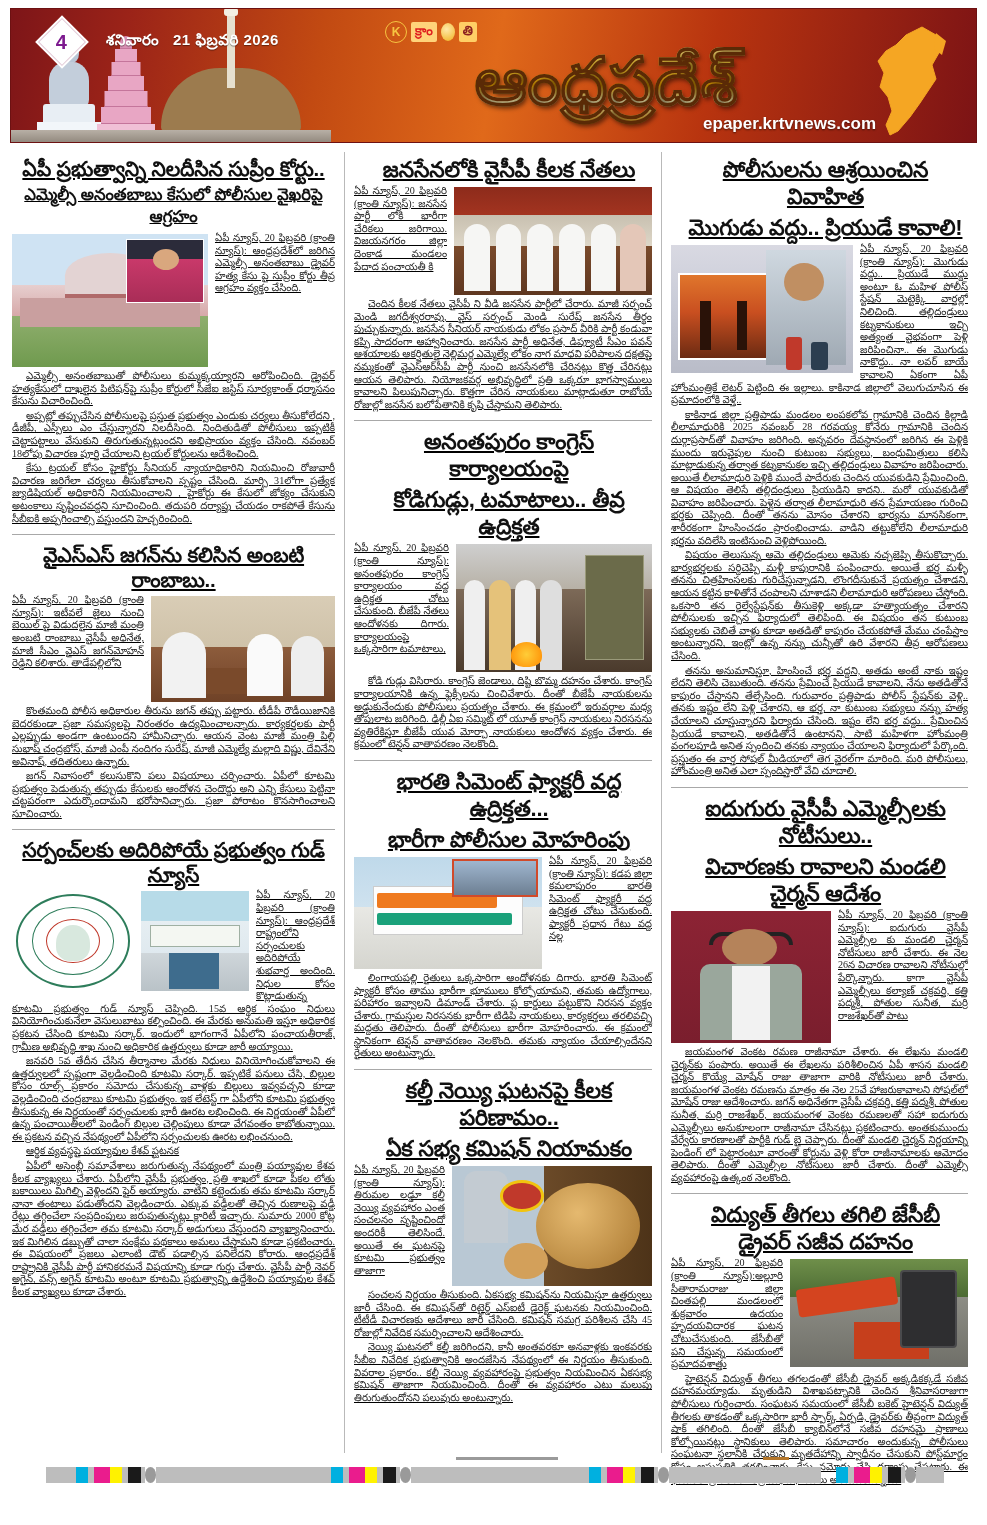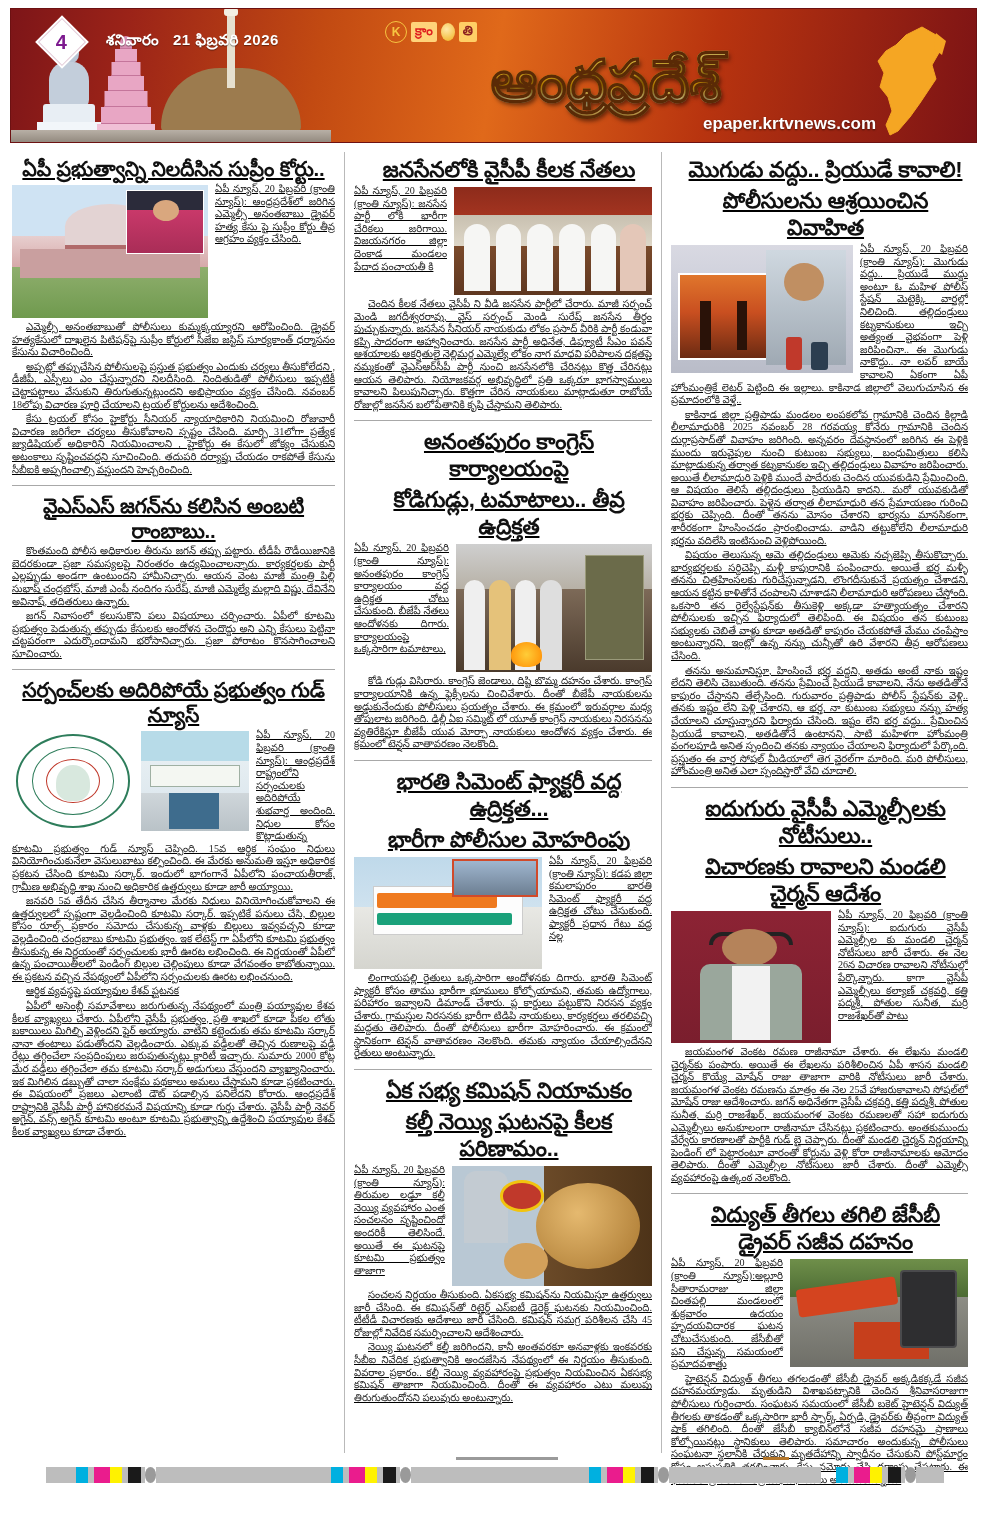--- a/index.html
+++ b/index.html
@@ -97,21 +97,21 @@
   }
   .krtv-logo .dot { width:14px;height:18px;border-radius:50%;background:radial-gradient(circle at 40% 35%,#ffe9a8,#f0b21f); }
   .krtv-logo .ti {
     color:#8d2020; background:#ffcf66; padding:1px 4px; font-size:13px; font-weight:bold;
     border-radius:2px; font-family:"Liberation Sans", sans-serif;
   }
   .mh-title {
     position:absolute; left:330px; top:26px; width:530px;
     text-align:center;
     font-family:"Liberation Sans", sans-serif;
-    font-size:58px; line-height:92px; font-weight:bold;
+    font-size:66px; line-height:92px; font-weight:bold;
     background: linear-gradient(180deg,#fff3c2 0%, #ffd23f 30%, #e8a000 55%, #fff0b0 72%, #d88a00 100%);
     -webkit-background-clip: text; background-clip: text;
     color: transparent;
     -webkit-text-stroke: 1.5px #5a2a06;
     text-shadow: 2px 3px 4px rgba(0,0,0,.5);
     white-space:nowrap;
   }
   .mh-map {
     position:absolute; right:22px; top:16px; width:92px; height:112px;
   }
@@ -324,39 +324,49 @@
 
     <div class="mh-url">epaper.krtvnews.com</div>
   </div>
 
   <div class="content">
 
     <div class="col c1">
 
       <div>
         <div class="hl1">ఏపీ ప్రభుత్వాన్ని నిలదీసిన సుప్రీం కోర్టు..</div>
+        <div class="hl2">ఎమ్మెల్సీ అనంతబాబు కేసులో పోలీసుల వైఖరిపై ఆగ్రహం</div>
         <div class="figwrap">
           <div class="fig left ph-court" style="width:196px;height:133px;">
             <div class="dome"></div>
               <div class="band"></div>
             <div class="ph-inset">
                 <div class="face"></div>
               </div>
           </div>
           <p class="body noind">ఏపీ న్యూస్, 20 ఫిబ్రవరి (క్రాంతి న్యూస్): ఆంధ్రప్రదేశ్‌లో జరిగిన ఎమ్మెల్సీ అనంతబాబు డ్రైవర్ హత్య కేసు పై సుప్రీం కోర్టు తీవ్ర ఆగ్రహం వ్యక్తం చేసింది.</p>
         </div>
         <p class="body">ఎమ్మెల్సీ అనంతబాబుతో పోలీసులు కుమ్మక్కయ్యారని ఆరోపించింది. డ్రైవర్ హత్యకేసులో దాఖలైన పిటిషన్‌పై సుప్రీం కోర్టులో సీజేఐ జస్టిస్ సూర్యకాంత్ ధర్మాసనం కేసును విచారించింది.</p>
         <p class="body">అప్పట్లో తప్పుచేసిన పోలీసులపై ప్రస్తుత ప్రభుత్వం ఎందుకు చర్యలు తీసుకోలేదని , డీజీపీ, ఎస్పీలు ఎం చేస్తున్నారని నిలదీసింది. నిందితుడితో పోలీసులు ఇప్పటికీ చెట్టాపట్టాలు వేసుకుని తిరుగుతున్నట్లుందని అభిప్రాయం వ్యక్తం చేసింది. నవంబర్ 18లోపు విచారణ పూర్తి చేయాలని ట్రయల్ కోర్టులను ఆదేశించింది.</p>
         <p class="body">కేసు ట్రయల్ కోసం హైకోర్టు సీనియర్ న్యాయాధికారిని నియమించి రోజువారీ విచారణ జరిగేలా చర్యలు తీసుకోవాలని స్పష్టం చేసింది. మార్చి 31లోగా ప్రత్యేక జ్యుడిషియల్ అధికారిని నియమించాలని , హైకోర్టు ఈ కేసులో జోక్యం చేసుకుని అటంకాలు సృష్టించవద్దని సూచించింది. తదుపరి దర్యాప్తు చేయడం రాకపోతే కేసును సీబీఐకి అప్పగించాల్సి వస్తుందని హెచ్చరించింది.</p>
       </div>
 
       <hr class="hr">
 
       <div>
         <div class="hl1">వైఎస్ఎస్ జగన్‌ను కలిసిన అంబటి రాంబాబు..</div>
+        <div class="figwrap">
+          <div class="fig right ph-meeting" style="width:184px;height:106px;">
+            <div class="p1"></div>
+              <div class="tbl"></div>
+              <div class="p2"></div>
+              <div class="p3"></div>
+          </div>
+          <p class="body noind">ఏపీ న్యూస్, 20 ఫిబ్రవరి (క్రాంతి న్యూస్): ఇటీవలే జైలు నుంచి బెయిల్ పై విడుదలైన మాజీ మంత్రి అంబటి రాంబాబు వైసీపీ అధినేత, మాజీ సీఎం వైఎస్ జగన్‌మోహన్ రెడ్డిని కలిశారు. తాడేపల్లిలోని</p>
+        </div>
         <p class="body">కొంతమంది పోలీస అధికారుల తీరును జగన్ తప్పు పట్టారు. టీడీపీ రౌడీయిజానికి బెదరకుండా ప్రజా సమస్యలపై నిరంతరం ఉద్యమించాలన్నారు. కార్యకర్తలకు పార్టీ ఎల్లప్పుడు అండగా ఉంటుందని హామీనిచ్చారు. ఆయన వెంట మాజీ మంత్రి పిల్లి సుభాష్ చంద్రబోస్, మాజీ ఎంపీ నందిగం సురేష్, మాజీ ఎమ్మెల్యే మల్లాది విష్ణు, దేవినేని అవినాష్, తదితరులు ఉన్నారు.</p>
         <p class="body">జగన్ నివాసంలో కలుసుకొని పలు విషయాలు చర్చించారు. ఏపీలో కూటమి ప్రభుత్వం పెడుతున్న తప్పుడు కేసులకు ఆందోళన చెందొద్దు అని ఎన్ని కేసులు పెట్టినా చట్టపరంగా ఎదుర్కొందామని భరోసానిచ్చారు. ప్రజా పోరాటం కొనసాగించాలని సూచించారు.</p>
       </div>
 
       <hr class="hr">
 
       <div>
         <div class="hl1">సర్పంచ్‌లకు అదిరిపోయే ప్రభుత్వం గుడ్ న్యూస్</div>
         <div class="figwrap">
           <div class="fig left" style="width:122px;height:100px;background:#fff;">
@@ -429,41 +439,41 @@
             <div class="crowd"></div>
           </div>
           <p class="body noind">ఏపీ న్యూస్, 20 ఫిబ్రవరి (క్రాంతి న్యూస్): కడప జిల్లా కమలాపురం భారతి సిమెంట్ ఫ్యాక్టరీ వద్ద ఉద్రిక్తత చోటు చేసుకుంది. ఫ్యాక్టరీ ప్రధాన గేటు వద్ద నల్ల</p>
         </div>
         <p class="body">లింగాయపల్లి రైతులు ఒక్కసారిగా ఆందోళనకు దిగారు. భారతి సిమెంట్ ఫ్యాక్టరీ కోసం తాము భారీగా భూములు కోల్పోయామని, తమకు ఉద్యోగాలు, పరిహారం ఇవ్వాలని డిమాండ్ చేశారు. ప్ల కార్డులు పట్టుకొని నిరసన వ్యక్తం చేశారు. గ్రామస్తుల నిరసనకు భారీగా టిడిపి నాయకులు, కార్యకర్తలు తరలివచ్చి మద్దతు తెలిపారు. దీంతో పోలీసులు భారీగా మోహరించారు. ఈ క్రమంలో స్థానికంగా టెన్షన్ వాతావరణం నెలకొంది. తమకు న్యాయం చేయాల్సిందేనని రైతులు అంటున్నారు.</p>
       </div>
 
       <hr class="hr">
 
       <div>
+        <div class="hl1 hl-big">కల్తీ నెయ్యి ఘటనపై కీలక పరిణామం..</div>
         <div class="hl1 hl-big">ఏక సభ్య కమిషన్ నియామకం</div>
-        <div class="hl1 hl-big">కల్తీ నెయ్యి ఘటనపై కీలక పరిణామం..</div>
         <div class="figwrap">
           <div class="fig right ph-laddu" style="width:200px;height:120px;">
             <div class="tower"></div>
               <div class="emblem"></div>
               <div class="ball1"></div>
               <div class="ball2"></div>
           </div>
           <p class="body noind">ఏపీ న్యూస్, 20 ఫిబ్రవరి (క్రాంతి న్యూస్): తిరుమల లడ్డూ కల్తీ నెయ్యి వ్యవహారం ఎంత సంచలనం సృష్టించిందో అందరికీ తెలిసిందే. అయితే ఈ ఘటనపై కూటమి ప్రభుత్వం తాజాగా</p>
         </div>
         <p class="body">సంచలన నిర్ణయం తీసుకుంది. ఏకసభ్య కమిషన్‌ను నియమిస్తూ ఉత్తర్వులు జారీ చేసింది. ఈ కమిషన్‌తో రిటైర్డ్ ఎస్ఐటీ డైరెక్ట్ ఘటనకు నియమించింది. టీటీడీ విచారణకు ఆదేశాలు జారీ చేసింది. కమిషన్ సమగ్ర పరిశీలన చేసి 45 రోజుల్లో నివేదిక సమర్పించాలని ఆదేశించారు.</p>
         <p class="body">నెయ్యి ఘటనలో కల్తీ జరిగిందని, కానీ అంతవరకూ అనవాళ్లకు ఇంకవరకు సీబీఐ నివేదిక ప్రభుత్వానికి అందజేసిన నేపథ్యంలో ఈ నిర్ణయం తీసుకుంది. వివరాల ప్రకారం.. కల్తీ నెయ్యి వ్యవహారంపై ప్రభుత్వం నియమించిన ఏకసభ్య కమిషన్ తాజాగా నియమించింది. దీంతో ఈ వ్యవహారం ఎటు మలుపు తిరుగుతుందోనని పలువురు అంటున్నారు.</p>
       </div>
     </div>
 
     <div class="col c3">
 
       <div>
+        <div class="hl1 hl-big">పోలీసులను ఆశ్రయించిన వివాహిత</div>
         <div class="hl1 hl-big">మొగుడు వద్దు.. ప్రియుడే కావాలి!</div>
-        <div class="hl1 hl-big">పోలీసులను ఆశ్రయించిన వివాహిత</div>
         <div class="figwrap">
           <div class="fig left ph-couple" style="width:182px;height:128px;">
             <div class="sunset"></div>
               <div class="s1"></div>
               <div class="s2"></div>
             <div class="woman"></div>
               <div class="wface"></div>
               <div class="mic1"></div>
               <div class="mic2"></div>
           </div>

